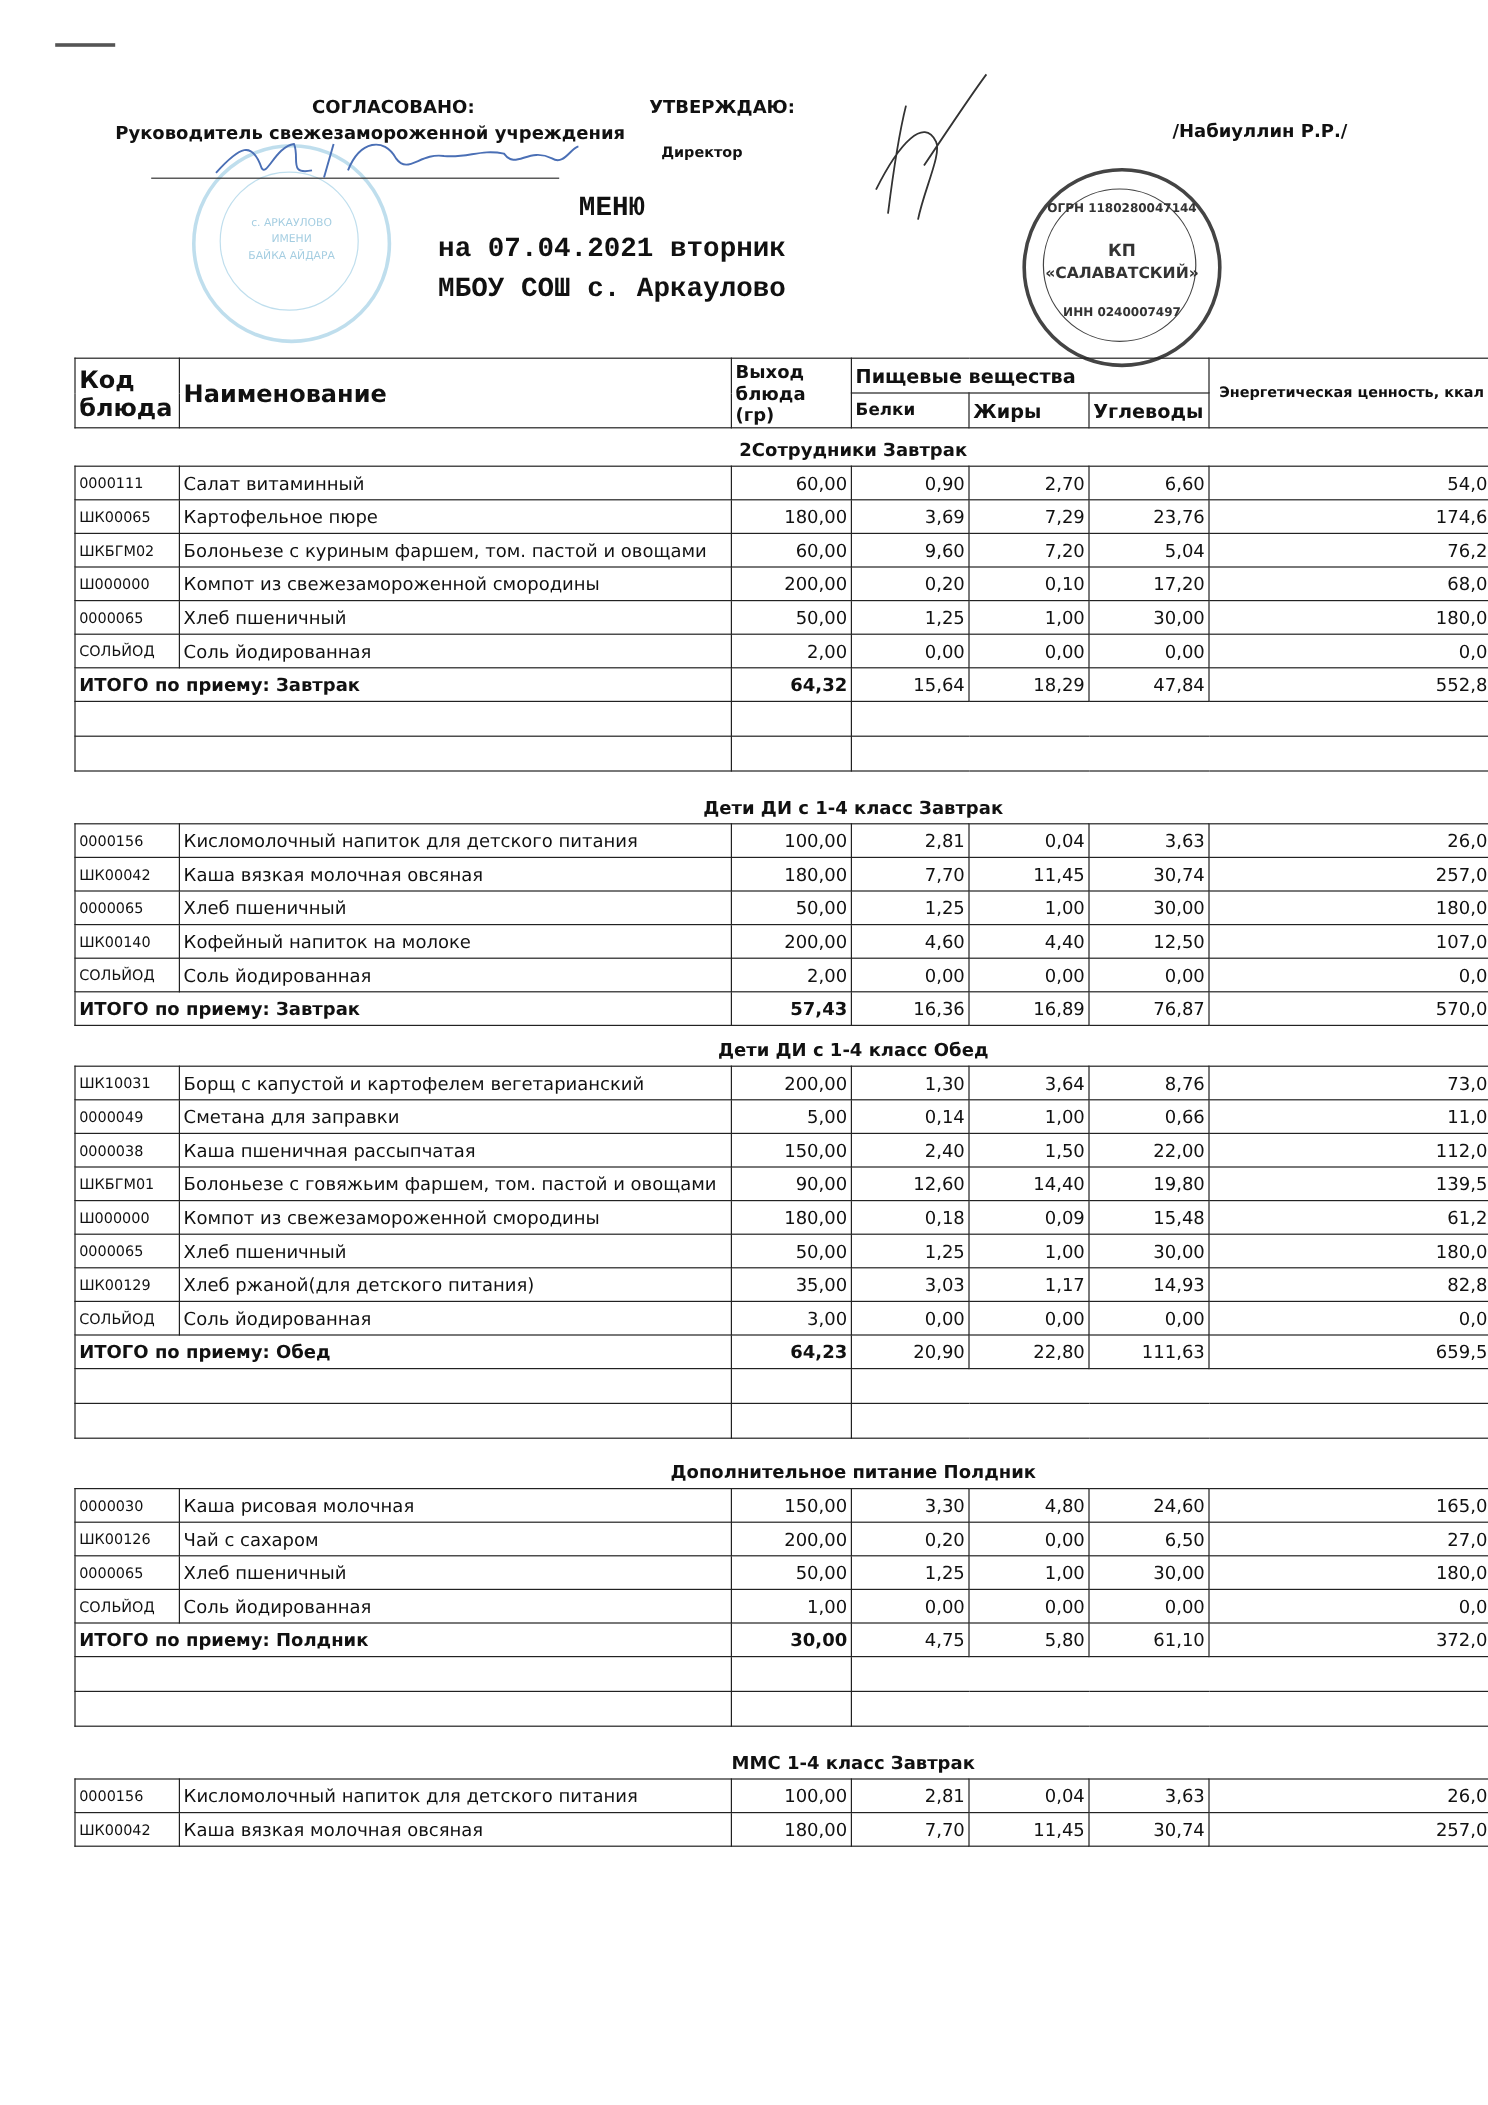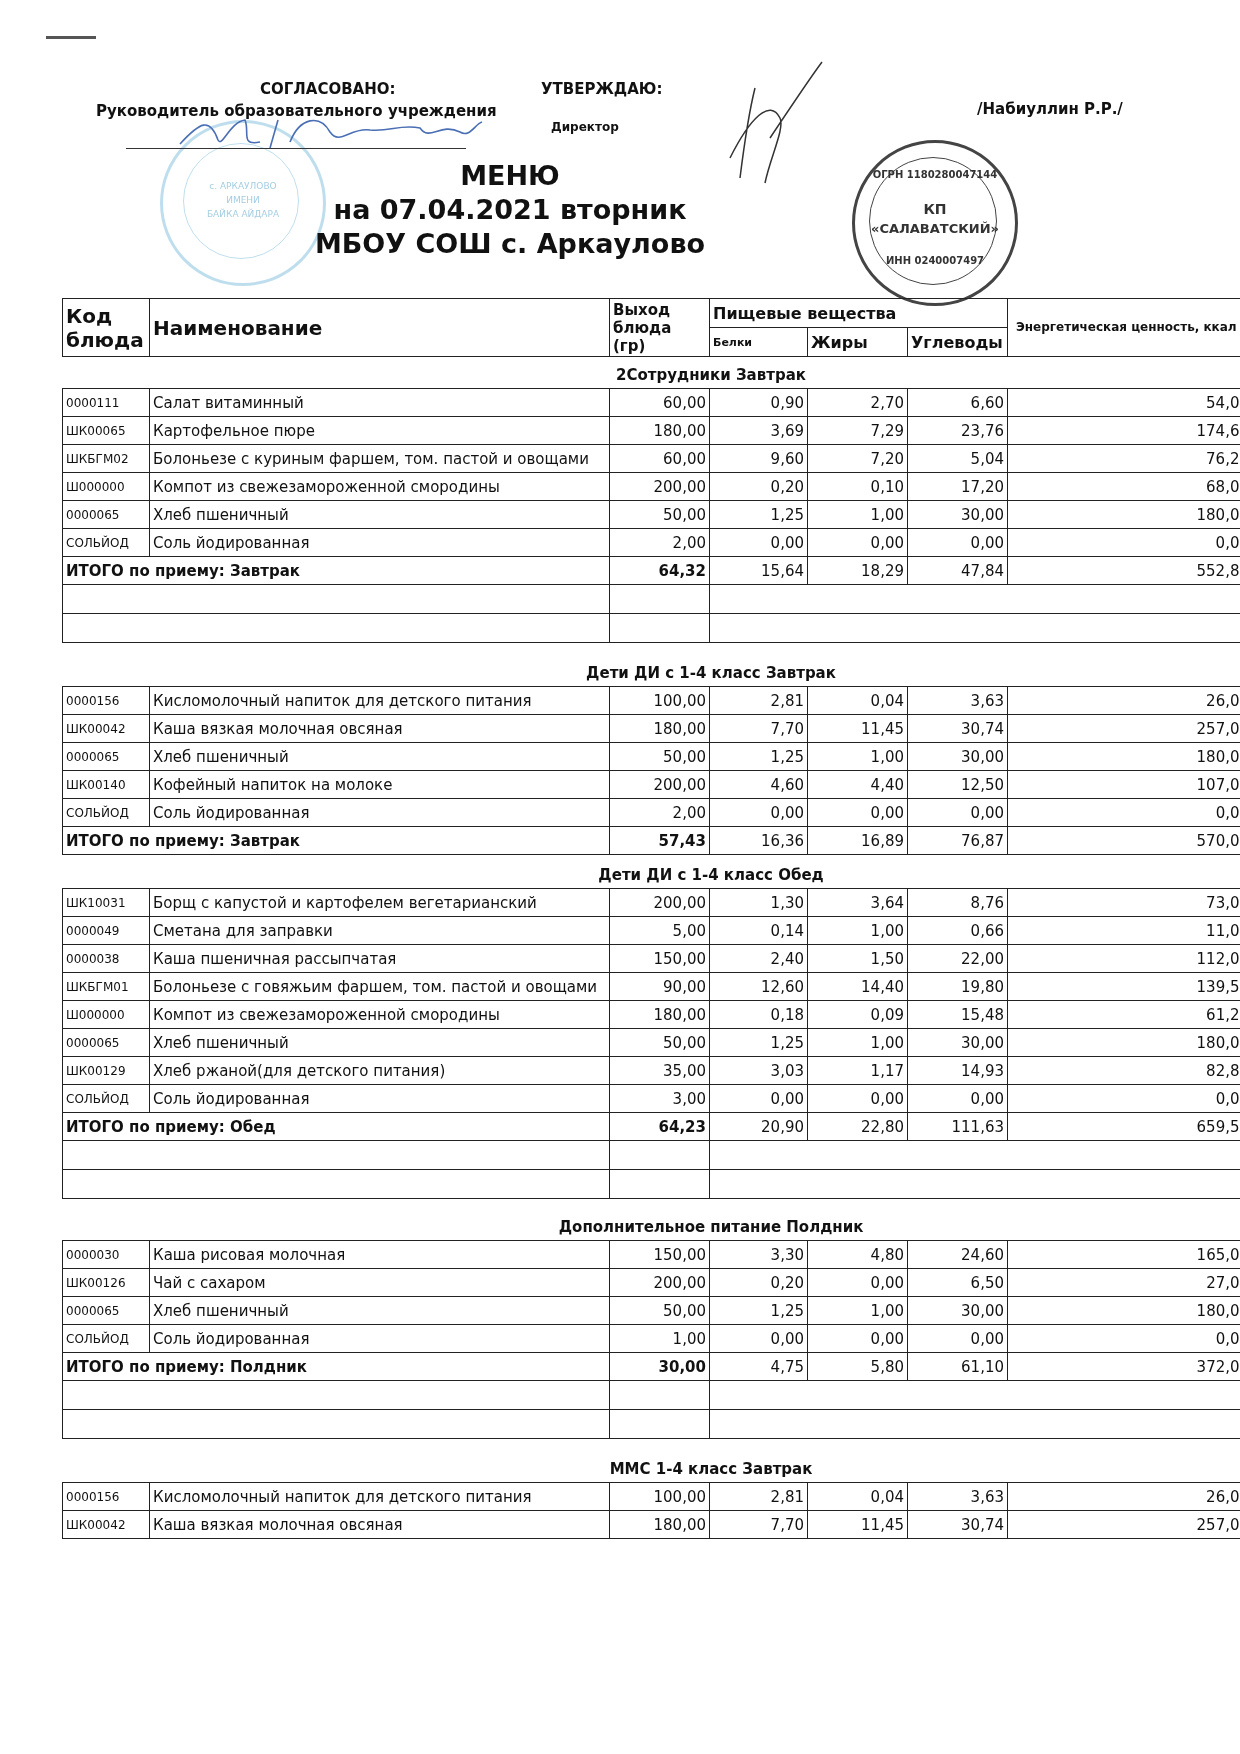--- a/index.html
+++ b/index.html
@@ -6,21 +6,21 @@
   body { width:1240px; height:1754px; position:relative; overflow:hidden;
          font-family:"DejaVu Sans", "Liberation Sans", sans-serif; color:#111; }
   .abs { position:absolute; }
   .dash { left:46px; top:36px; width:50px; height:3px; background:#555; }
   .hdr-l1 { left:260px; top:80px; font-size:15px; font-weight:bold; }
   .hdr-l2 { left:96px; top:102px; font-size:15px; font-weight:bold; }
   .hdr-sig-line { left:126px; top:148px; width:340px; height:1px; background:#333; }
   .hdr-r1 { left:541px; top:80px; font-size:15px; font-weight:bold; }
   .hdr-r2 { left:551px; top:120px; font-size:12px; font-weight:bold; }
   .hdr-r3 { left:977px; top:100px; font-size:15px; font-weight:bold; white-space:nowrap; }
-  .title { left:300px; width:420px; text-align:center; font-weight:bold; font-size:27px; }
+  .title { left:300px; width:420px; text-align:center; font-weight:bold; font-size:23px;font-family:Liberation Mono, monospace; }
   .stamp-blue { left:160px; top:120px; width:160px; height:160px; border-radius:50%;
                 border:3px solid #8cc4df; opacity:.55; }
   .stamp-blue .in { position:absolute; left:20px; top:20px; width:114px; height:114px; border-radius:50%; border:1px solid #8cc4df; }
   .stamp-blue .t { position:absolute; left:0; width:100%; text-align:center; font-size:9px; color:#5aa5c9; }
   .stamp-dark { left:852px; top:140px; width:160px; height:160px; border-radius:50%;
                 border:3px solid #444; }
   .stamp-dark .in { position:absolute; left:14px; top:14px; width:126px; height:126px; border-radius:50%; border:1px solid #444; }
   .stamp-dark .t { position:absolute; left:0; width:100%; text-align:center; font-weight:bold; color:#333; }
   .sig { stroke:#4a6fb5; fill:none; stroke-width:1.6; }
   .sig2 { stroke:#333; fill:none; stroke-width:1.5; }
@@ -42,21 +42,21 @@
 <div class="abs dash"></div>
 
 <div class="abs stamp-blue">
   <div class="in"></div>
   <div class="t" style="top:58px">с. АРКАУЛОВО</div>
   <div class="t" style="top:72px">ИМЕНИ</div>
   <div class="t" style="top:86px">БАЙКА АЙДАРА</div>
 </div>
 
 <div class="abs hdr-l1">СОГЛАСОВАНО:</div>
-<div class="abs hdr-l2">Руководитель образовательного учреждения</div>
+<div class="abs hdr-l2">Руководитель свежезамороженной учреждения</div>
 <div class="abs hdr-sig-line"></div>
 <svg class="abs" style="left:170px;top:112px" width="320" height="40">
   <path class="sig" d="M10 32 C30 10, 40 5, 48 28 C52 36, 60 10, 75 8 C80 20, 70 34, 90 30"></path>
   <path class="sig" d="M100 36 L108 8"></path>
   <path class="sig" d="M120 30 C130 5, 150 2, 160 20 C170 34, 180 15, 200 18 C220 20, 230 12, 250 16 C260 30, 270 10, 290 20 C300 26, 305 12, 312 10"></path>
 </svg>
 
 <div class="abs hdr-r1">УТВЕРЖДАЮ:</div>
 <div class="abs hdr-r2">Директор</div>
 <svg class="abs" style="left:710px;top:58px" width="120" height="130">
@@ -88,21 +88,21 @@
     </colgroup>
   <tbody>
       <tr>
     <td rowspan="2" style="font-size:20px;line-height:24px;white-space:normal">Код блюда</td>
     <td rowspan="2" style="font-size:20px">Наименование</td>
     <td rowspan="2" style="font-size:15px;line-height:18px;white-space:normal">Выход блюда (гр)</td>
     <td colspan="3" style="font-size:16px">Пищевые вещества</td>
     <td rowspan="2" style="font-size:12px;line-height:17px;white-space:normal;text-align:left;padding-left:8px;">Энергетическая ценность, ккал</td>
   </tr>
   <tr>
-    <td style="font-size:11px">Белки</td>
+    <td style="font-size:14px">Белки</td>
     <td style="font-size:16px">Жиры</td>
     <td style="font-size:16px">Углеводы</td>
   </tr>
 </tbody>
   </table>
 
 <div id="menu-body">
     <table class="menu" style="top: 362px;">
       <colgroup>
         <col style="width:87px">

